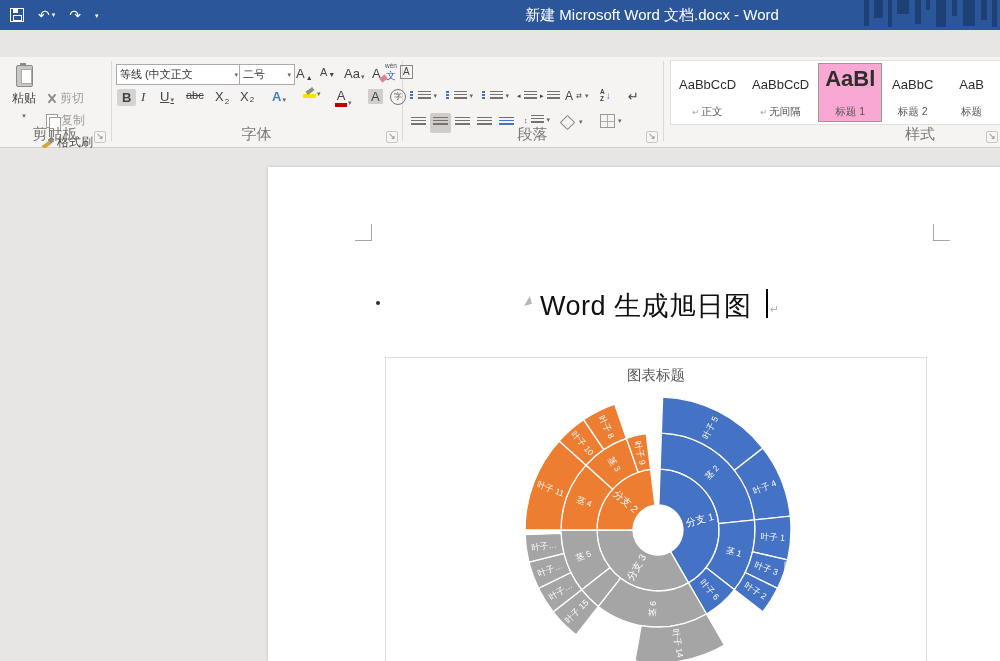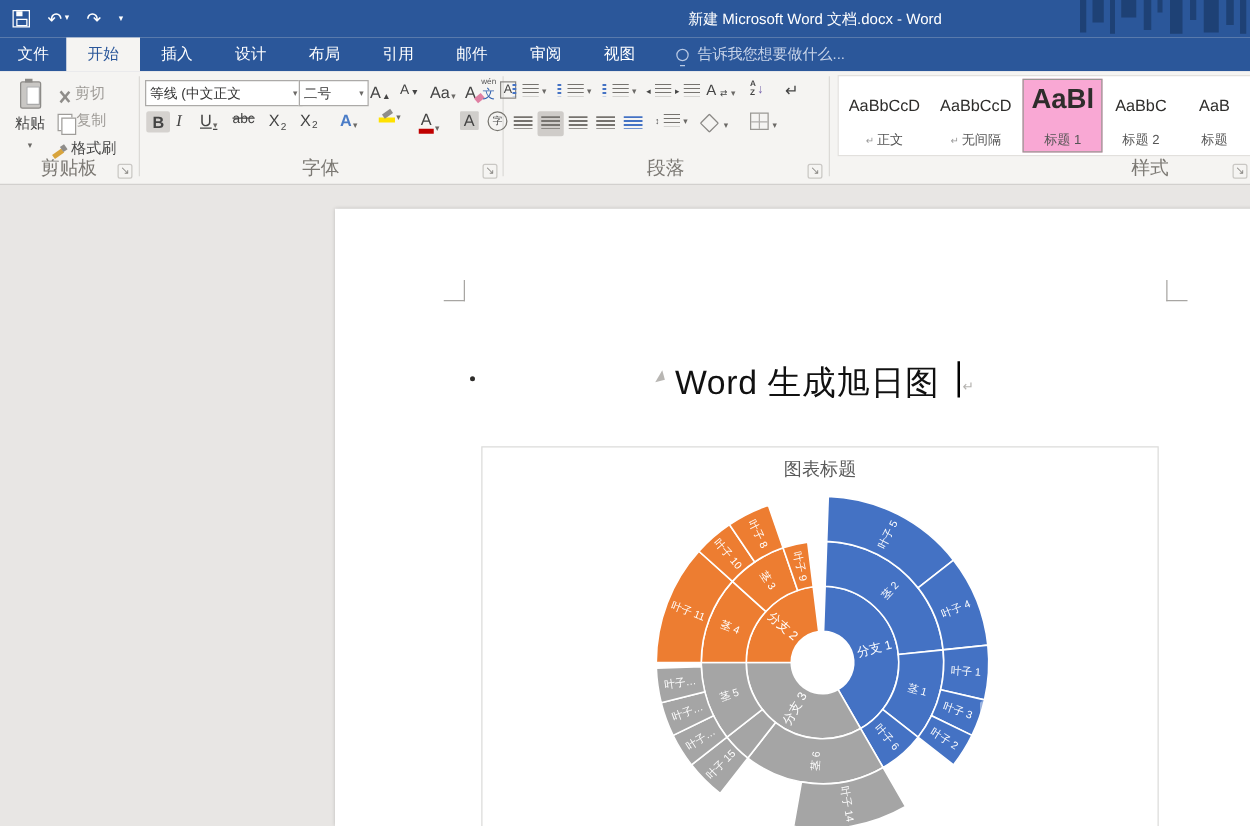--- a/index.html
+++ b/index.html
@@ -9,39 +9,39 @@
   
   .titlebar{position:absolute;left:0;top:0;width:100%;height:30px;background:#2b579a;color:#fff;}
   .qat{position:absolute;left:10px;top:0;height:30px;display:flex;align-items:center;gap:14px;}
   .qat .qbtn{color:#fff;font-size:14px;line-height:30px;cursor:default;display:flex;align-items:center;}
   .save-ic{width:12px;height:12px;border:1.5px solid #fff;position:relative;display:inline-block;}
   .save-ic:before{content:"";position:absolute;left:2px;top:0;width:5px;height:4px;background:#fff;}
   .save-ic:after{content:"";position:absolute;left:2px;bottom:0;width:7px;height:4px;border:1px solid #fff;}
   .dim-redo{color:#7e97c3;}
   .mini-dd{font-size:7px;margin-left:2px;color:#fff;}
   .qcustom{border-top:1.5px solid #fff;padding-top:1px;font-size:7px;}
-  .wtitle{position:absolute;left:452px;top:0;width:400px;text-align:center;line-height:30px;font-size:12px;color:#fff;white-space:nowrap;}
+  .wtitle{position:absolute;left:452px;top:0;width:400px;text-align:center;line-height:30px;font-size:15px;color:#fff;white-space:nowrap;}
   .stripes{position:absolute;right:0;top:0;width:140px;height:30px;}
   .stripes i{position:absolute;top:0;background:#1c3d6e;opacity:.85;}
 
   
   .tabrow{position:absolute;left:0;top:30px;width:100%;height:27px;background:#2b579a;display:flex;align-items:stretch;}
   .tab{color:#fff;font-size:12.5px;line-height:27px;padding:0 17px;cursor:default;white-space:nowrap;}
   .tab.file{padding:0 14px;}
   .tab.active{background:#f5f4f2;color:#2b579a;}
   .tellme{display:flex;align-items:center;gap:7px;color:#c7d3e8;font-size:12px;padding-left:16px;}
   .bulb{width:8px;height:8px;border:1.5px solid #b9c9e4;border-radius:50%;position:relative;}
   .bulb:after{content:"";position:absolute;left:2px;top:9px;width:4px;height:3px;border-bottom:1.5px solid #b9c9e4;}
 
   
   .ribbon{position:absolute;left:0;top:57px;width:100%;height:90px;background:#f5f4f2;border-bottom:1px solid #d2d0ce;color:#444;}
   .gsep{position:absolute;top:4px;height:80px;width:1px;background:#dcdad7;}
   .gname{position:absolute;bottom:3px;font-size:15px;color:#7b7873;text-align:center;}
   .launcher{position:absolute;bottom:4px;font-size:9px;color:#8a8885;border:1px solid #c9c7c4;border-radius:2px;width:10px;height:10px;line-height:9px;text-align:center;}
-  .rbtn{position:absolute;display:flex;align-items:flex-end;gap:3px;font-size:12px;color:#444;}
+  .rbtn{position:absolute;display:flex;align-items:center;gap:3px;font-size:12px;color:#444;margin-top:24px;}
   .dd{font-size:7px;color:#6b6966;}
   .dimtxt{color:#a09d99;}
 
   
   .paste{position:absolute;left:6px;top:5px;width:36px;height:78px;text-align:center;font-size:12px;}
   .clip-ic{display:inline-block;width:15px;height:20px;border:1.5px solid #8d8b88;border-radius:2px;background:#c9c7c4;position:relative;margin-top:3px;}
   .clip-ic:before{content:"";position:absolute;left:3px;top:-3px;width:6px;height:3px;background:#8d8b88;}
   .clip-ic:after{content:"";position:absolute;left:4px;top:3px;width:9px;height:13px;background:#fff;border:.5px solid #aaa;}
   .xic{position:relative;width:11px;height:11px;display:inline-block;}
   .xic:before,.xic:after{content:"";position:absolute;left:5px;top:0;width:1.5px;height:11px;background:#8f8d8a;}
@@ -141,37 +141,20 @@
       <i style="left:55px;width:6px;height:24px"></i>
         <i style="left:66px;width:4px;height:10px"></i>
       <i style="left:76px;width:10px;height:27px"></i>
         <i style="left:92px;width:5px;height:16px"></i>
       <i style="left:103px;width:12px;height:26px"></i>
         <i style="left:121px;width:6px;height:20px"></i>
       <i style="left:132px;width:5px;height:27px"></i>
     </div>
   </div>
 
-  <div class="tabrow">
-    <div class="tab file">文件</div>
-    <div id="tabs-container" style="display:flex">
-        <div class="tab active">开始</div>
-        <div class="tab">插入</div>
-        <div class="tab">设计</div>
-        <div class="tab">布局</div>
-        <div class="tab">引用</div>
-        <div class="tab">邮件</div>
-        <div class="tab">审阅</div>
-        <div class="tab">视图</div>
-      </div>
-    <div class="tellme">
-      <span class="bulb"></span>
-      <span>告诉我您想要做什么...</span>
-    </div>
-  </div>
 
   <div class="ribbon">
     <div class="gsep" style="left:111px"></div>
     <div class="gsep" style="left:402px"></div>
     <div class="gsep" style="left:663px"></div>
 
     <div>
       <div class="paste">
         <span class="clip-ic"></span><br>
         <span>粘贴</span><br>

